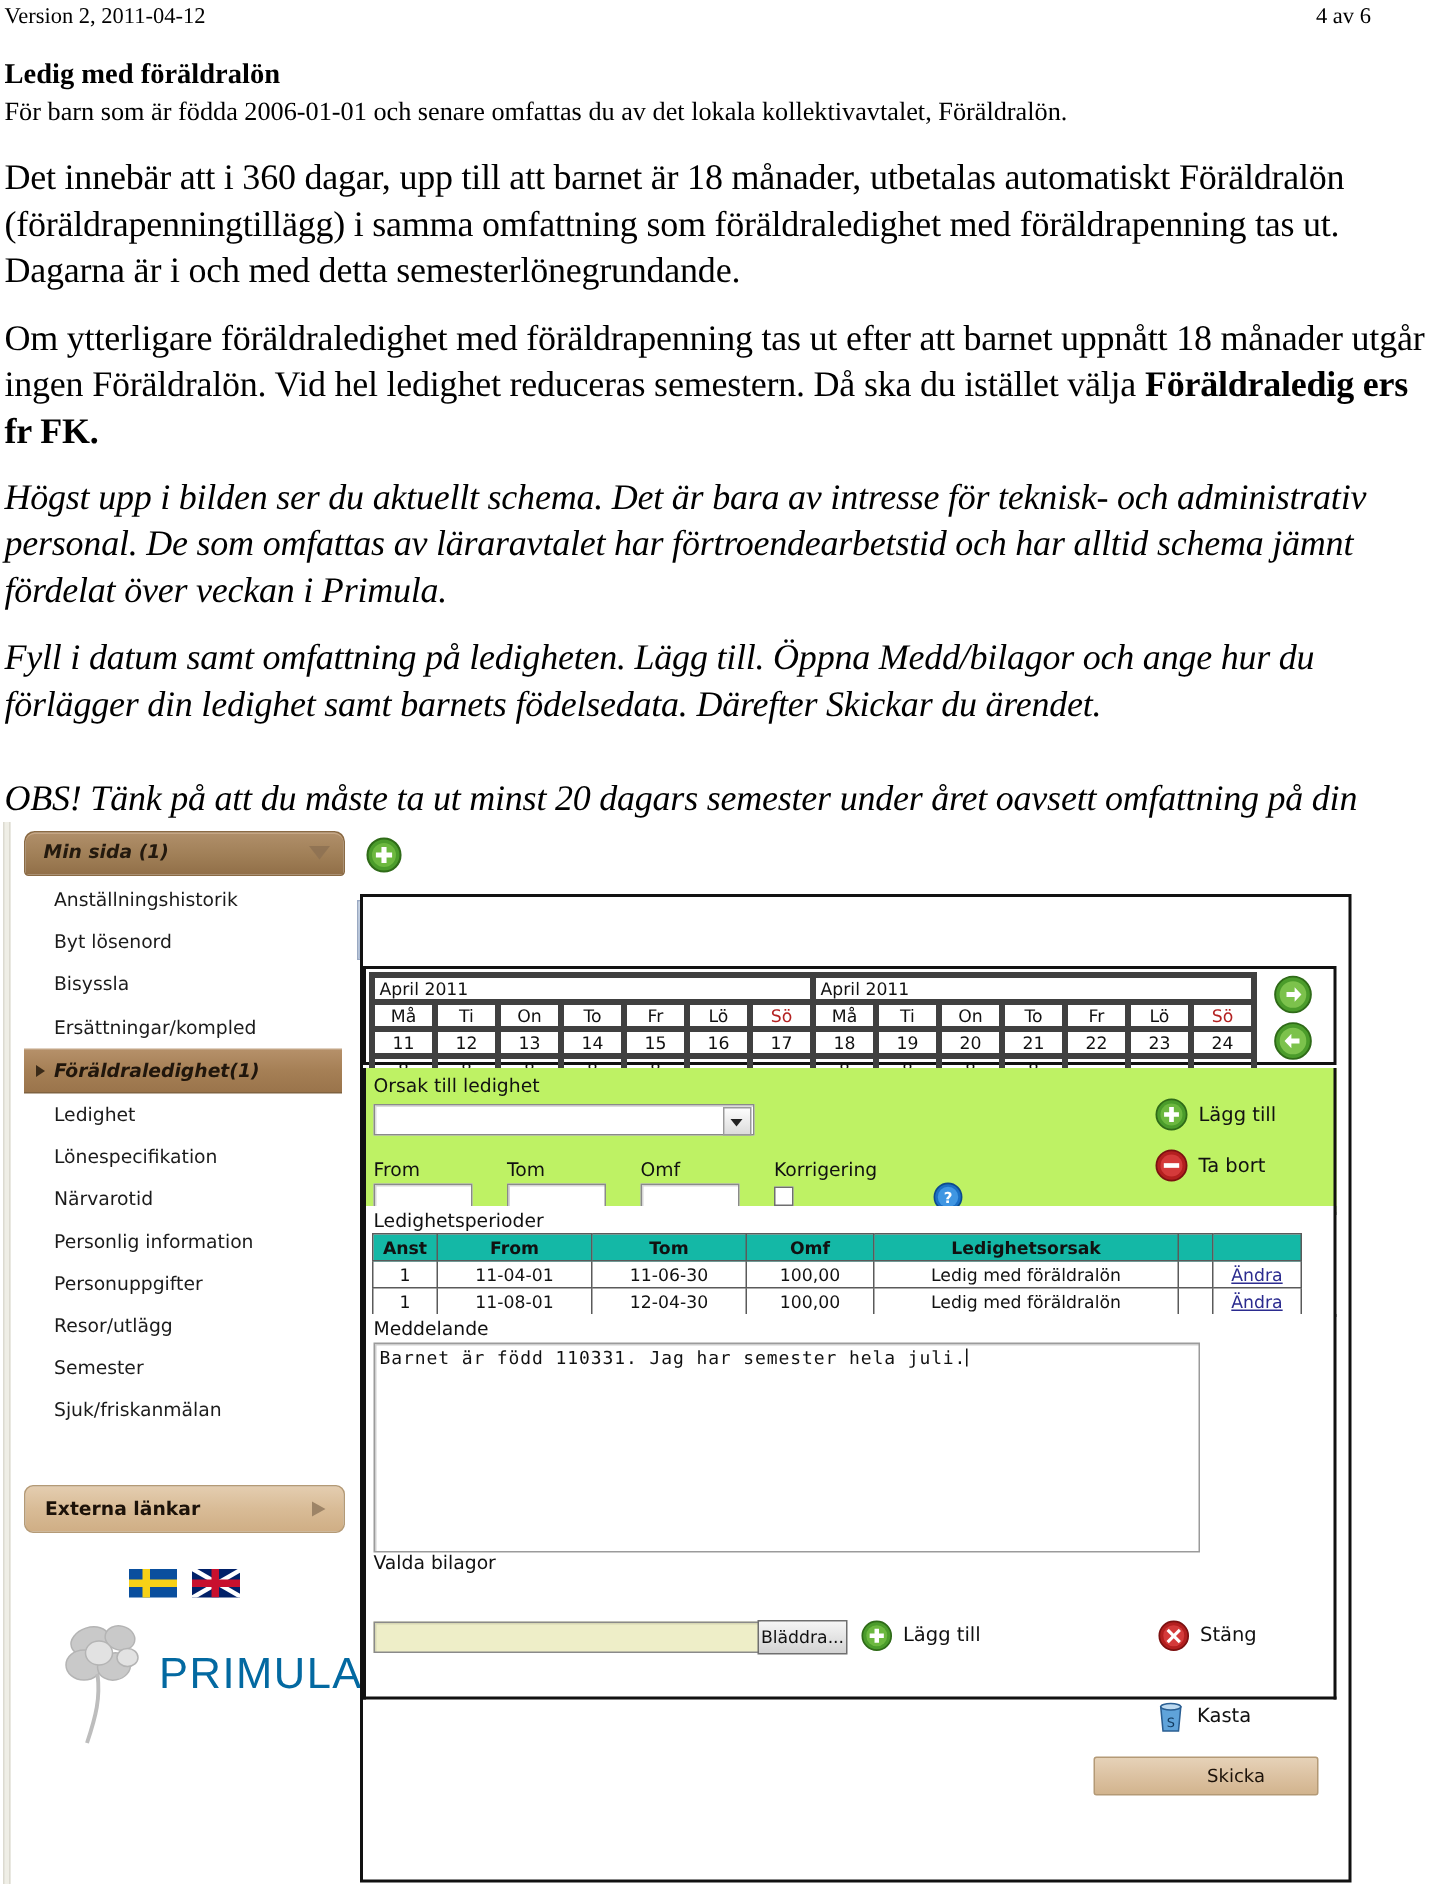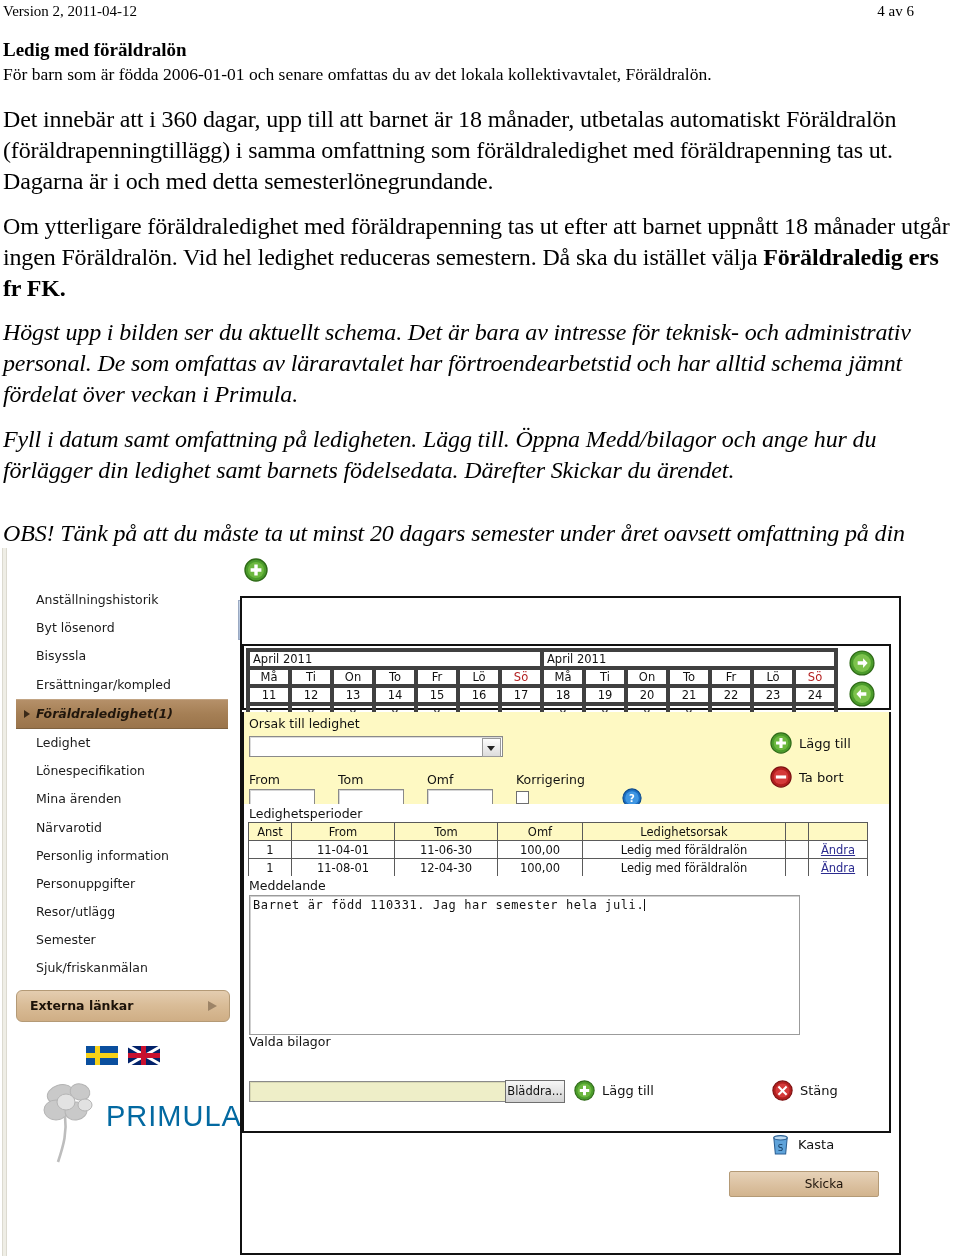--- a/index.html
+++ b/index.html
@@ -152,21 +152,21 @@
     border:4px solid #404040;font-size:11.5px;text-align:center;
     height:13px;padding:0 1px;font-family:"DejaVu Sans",sans-serif;
     min-width:36px;
   }
   table.cal td.mon{text-align:left;padding-left:3px;font-size:11.5px;}
   table.cal td.sun{color:#b42222;}
   .cal-nav{position:absolute;right:6px;top:4px;width:34px;height:54px;}
 
   .form-box{
     position:absolute;left:4px;top:164px;width:645px;height:96px;
-    border:2px solid #111;border-top:none;background:#fef9c3;
+    border:2px solid #111;border-top:none;background:#bef264;
   }
   .lbl-s{font-size:12.5px;color:#111;font-family:"DejaVu Sans",sans-serif;}
   .sel-box{
     position:absolute;left:5px;top:24px;width:252px;height:19px;
     border:1px solid #8a8a8a;background:#fff;box-shadow:inset 1px 1px 0 #dcdcdc;
   }
   .sel-box .arw{
     position:absolute;right:1px;top:1px;width:17px;height:17px;
     background:linear-gradient(180deg,#fdfdfd,#dcdcdc);border:1px solid #9a9a9a;
   }
@@ -191,21 +191,21 @@
 
   .per-box{
     position:absolute;left:4px;top:256px;width:645px;height:72px;
     border:2px solid #111;border-top:none;background:#fff;
   }
   table.per{border-collapse:collapse;position:absolute;left:4px;top:18px;}
   table.per th,table.per td{
     border:1px solid #5a5a5a;font-size:11.5px;padding:1px 3px;height:15px;
     font-family:"DejaVu Sans",sans-serif;text-align:center;
   }
-  table.per th{font-weight:normal;background:#fef9c3;}
+  table.per th{font-weight:bold;background:#14b8a6;}
   a.andra{color:#2b2b8f;text-decoration:underline;font-size:11.5px;}
 
   .msg-box{
     position:absolute;left:4px;top:328px;width:645px;height:255px;
     border:2px solid #111;border-top:none;background:#fff;
   }
   .ta{
     position:absolute;left:5px;top:19px;width:543px;height:134px;
     border:1px solid #9b9b9b;background:#fff;
     box-shadow:inset 1px 1px 0 #cfcfcf;
@@ -254,30 +254,33 @@
     <div class="gap-md"></div>
     <div class="gap-sm"></div>
     <p class="para it">OBS! Tänk på att du måste ta ut minst 20 dagars semester under året oavsett omfattning på din ledighet. Är du helt ledig så ska du planera in avbrott för detta och ansöka om semester i fliken Semester.</p>
   </div>
 
   <div class="shot">
     <div class="outer-left-border"></div>
 
     <div class="sidebar">
 
+      <div class="side-tab">
+        <span class="lbl">Min sida (1)</span>
+        <span class="caret"></span>
+      </div>
 
       <div class="side-list">
         <div class="side-item"><span>Anställningshistorik</span></div>
         <div class="side-item"><span>Byt lösenord</span></div>
         <div class="side-item"><span>Bisyssla</span></div>
         <div class="side-item"><span>Ersättningar/kompled</span></div>
         <div class="side-item sel"><span class="tri"></span><span>Föräldraledighet(1)</span></div>
         <div class="side-item"><span>Ledighet</span></div>
         <div class="side-item"><span>Lönespecifikation</span></div>
-        <div class="side-item"><span>Mina ärenden</span></div>
         <div class="side-item"><span>Närvarotid</span></div>
         <div class="side-item"><span>Personlig information</span></div>
         <div class="side-item"><span>Personuppgifter</span></div>
         <div class="side-item"><span>Resor/utlägg</span></div>
         <div class="side-item"><span>Semester</span></div>
         <div class="side-item"><span>Sjuk/friskanmälan</span></div>
       </div>
 
       <div class="side-bottom-tab">
         <span class="lbl">Externa länkar</span>

